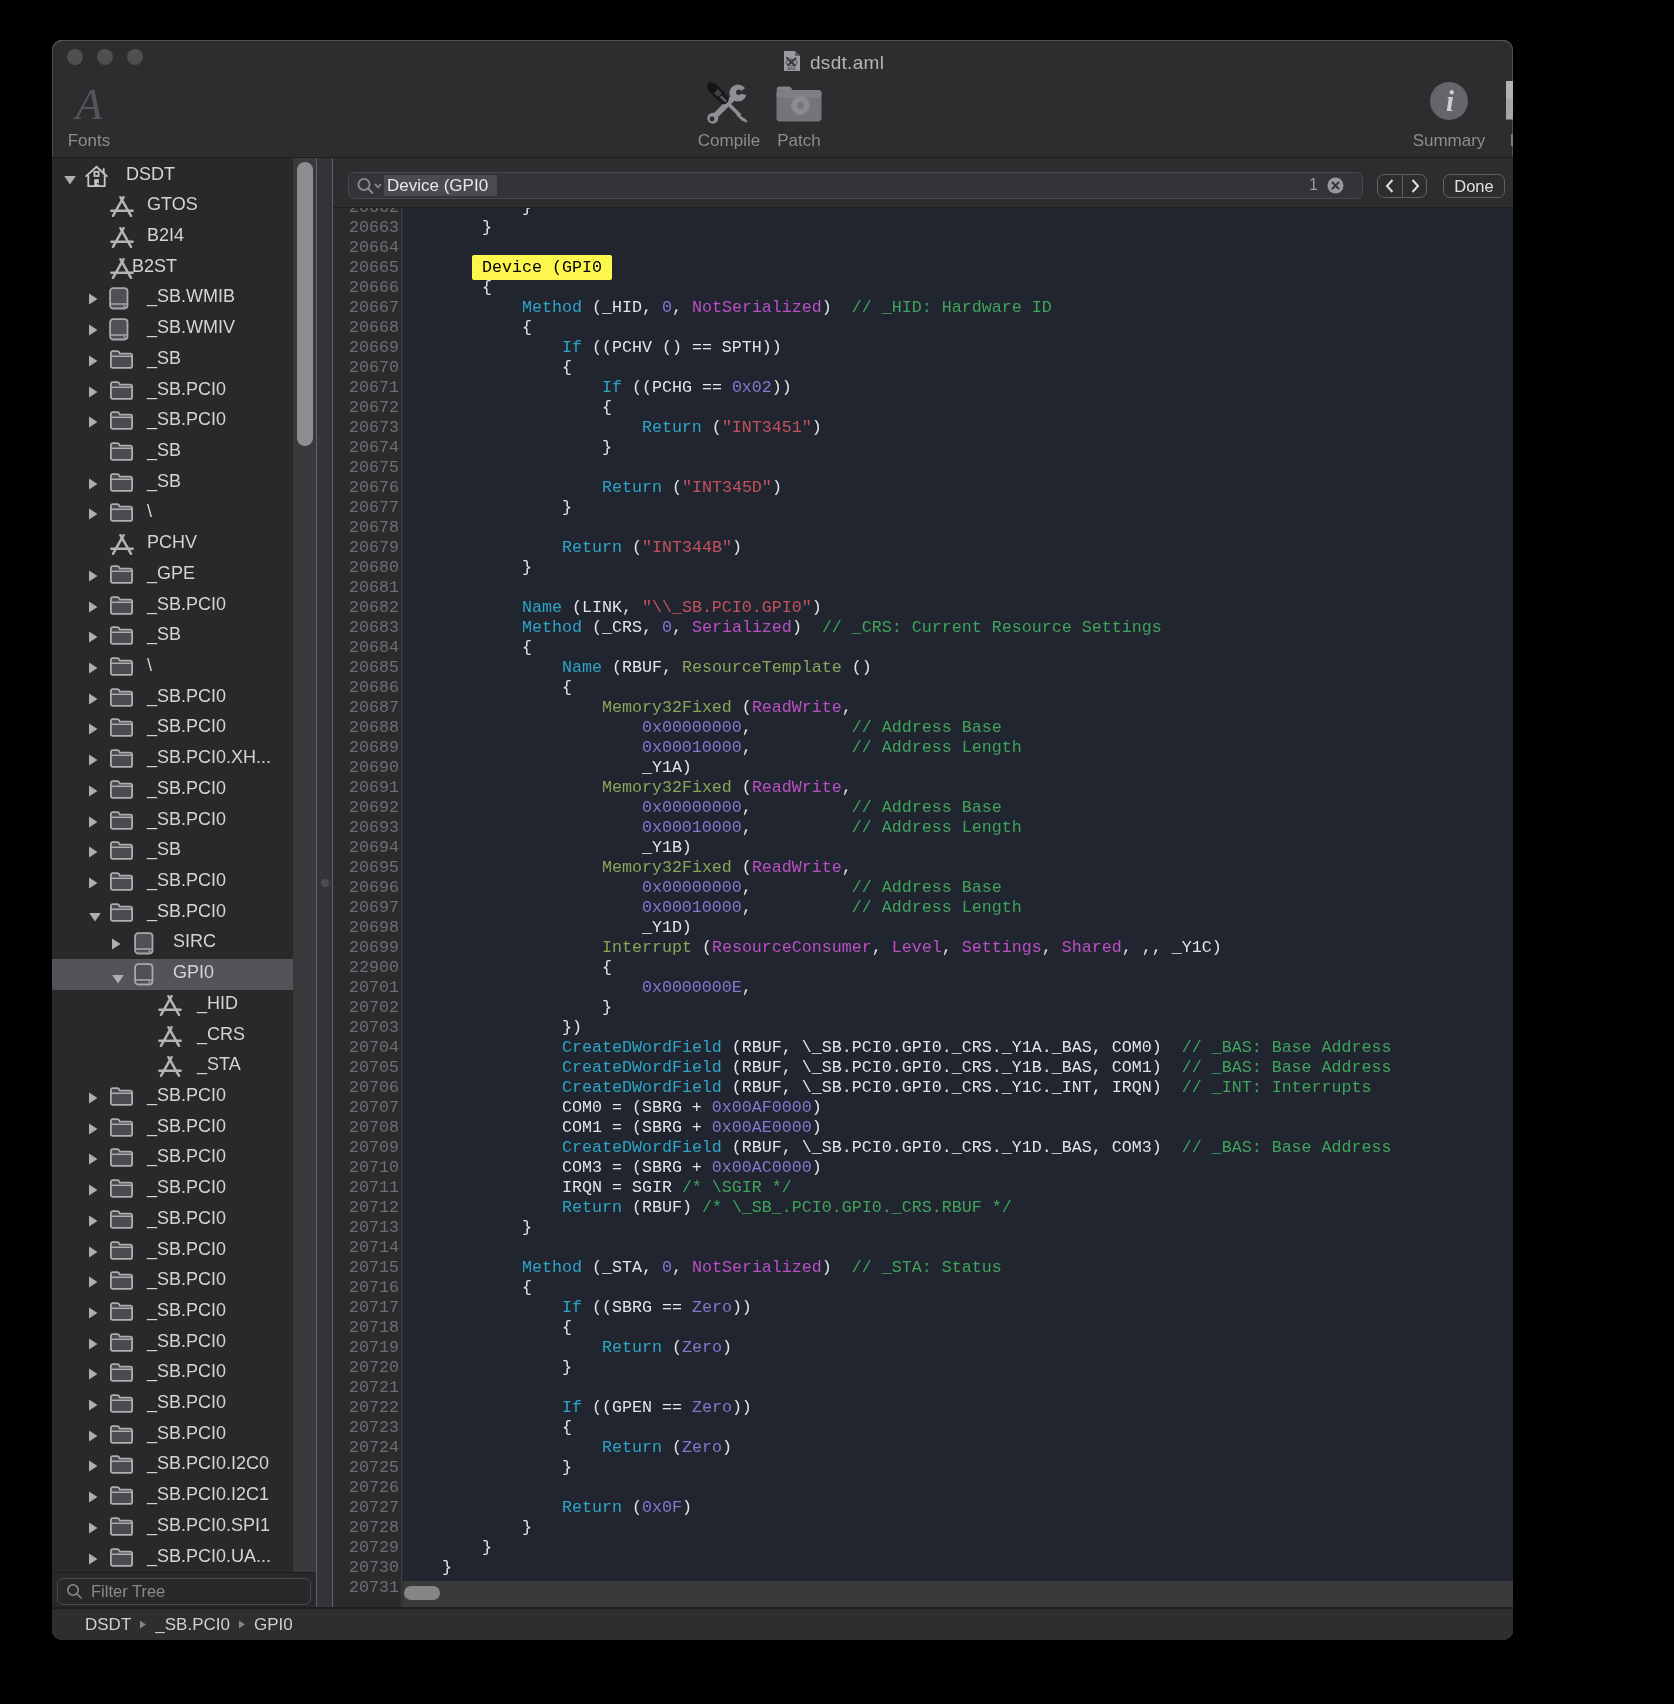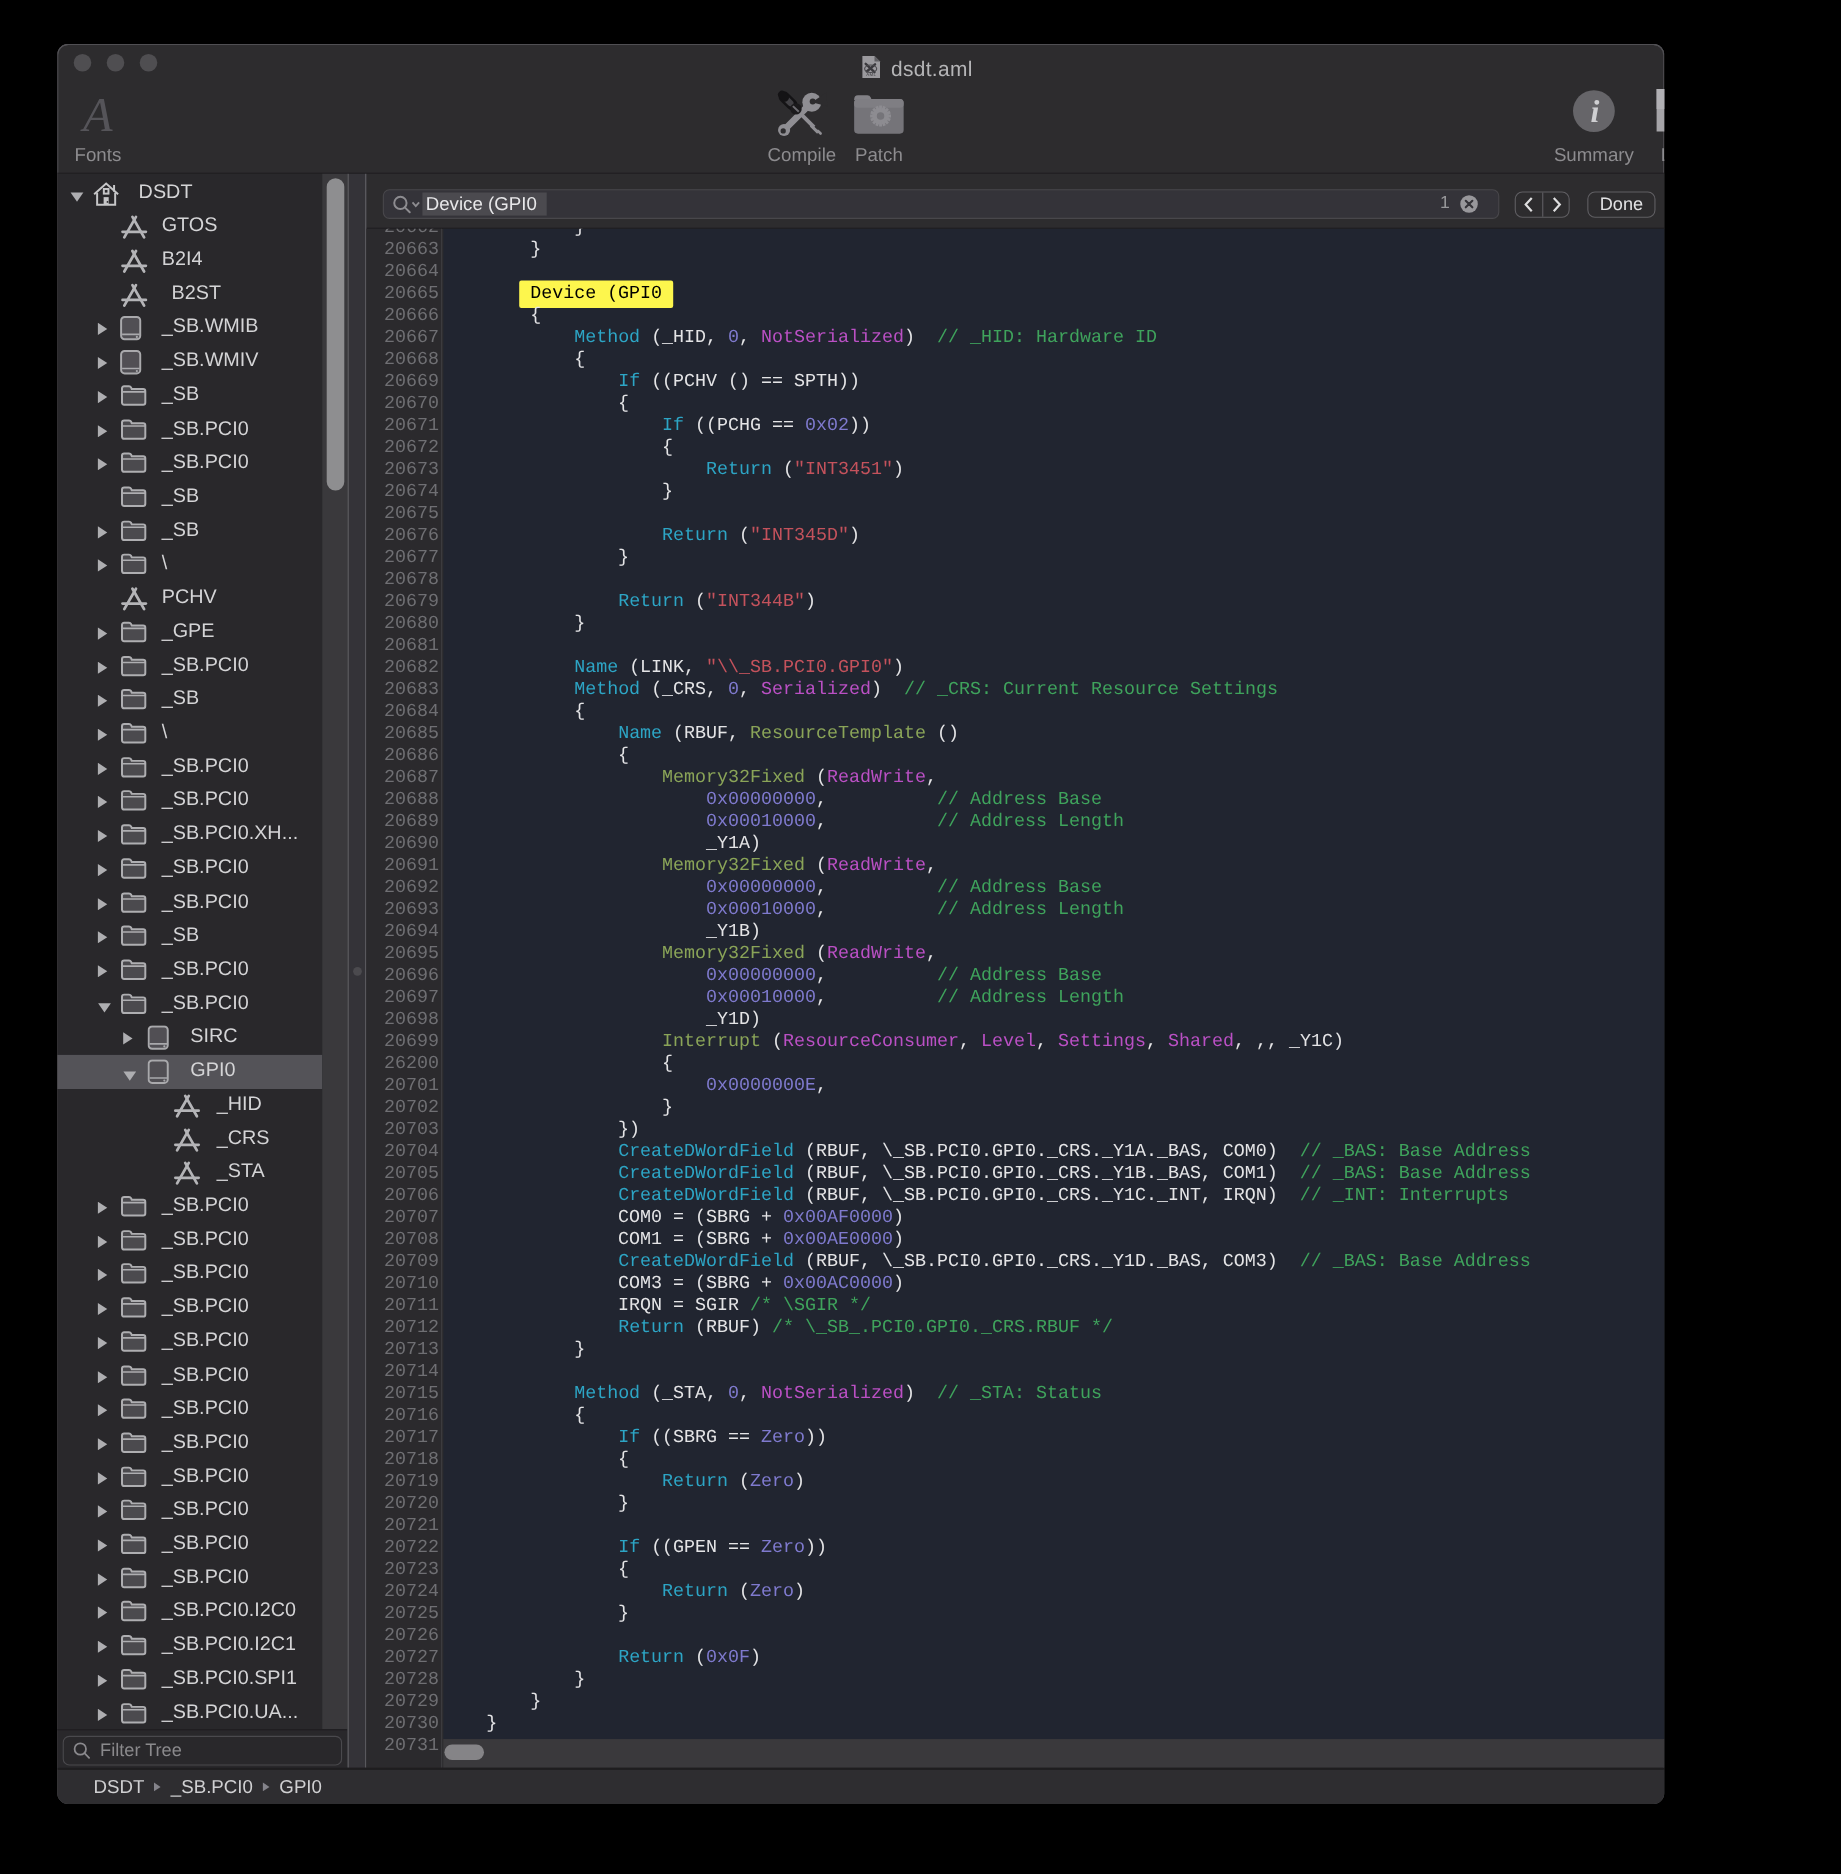--- a/index.html
+++ b/index.html
@@ -204,21 +204,21 @@
         <span class="tlab" style="left:95px">B2I4</span>
       </div>
 <div class="trow" style="top:94.7px">
         <span class="ticon" style="left:57px"><svg width="26" height="23" viewBox="0 0 26 23">
             <g stroke="#b4b4b7" stroke-width="2.5" stroke-linecap="round" fill="none">
               <path d="M4 20.8 L14.6 2.2"></path>
               <path d="M11.4 2.2 L22 20.8"></path>
               <path d="M2.4 15.7 L23.6 15.7"></path>
             </g>
           </svg></span>
-        <span class="tlab" style="left:104px">B2ST</span>
+        <span class="tlab" style="left:80px">B2ST</span>
       </div>
 <div class="trow" style="top:125.4px">
         <span class="tri" style="left:36px"><svg width="10" height="14" viewBox="0 0 10 14">
             <polygon points="1,1.5 9.5,7 1,12.5" fill="#aeaeb1"></polygon>
           </svg></span>
         <span class="ticon" style="left:57px"><svg width="20" height="23" viewBox="0 0 20 23">
             <rect x="1.1" y="1.1" width="17.4" height="20.4" rx="3.2" fill="#514f54" stroke="#a9a9ac" stroke-width="1.8"></rect>
             <line x1="2" y1="17" x2="18" y2="17" stroke="#a9a9ac" stroke-width="1.5"></line>
             <circle cx="15.4" cy="19.3" r="1" fill="#a9a9ac"></circle>
           </svg></span>
@@ -683,21 +683,21 @@
 <div class="gl">20690</div>
 <div class="gl">20691</div>
 <div class="gl">20692</div>
 <div class="gl">20693</div>
 <div class="gl">20694</div>
 <div class="gl">20695</div>
 <div class="gl">20696</div>
 <div class="gl">20697</div>
 <div class="gl">20698</div>
 <div class="gl">20699</div>
-<div class="gl">26200</div>
+<div class="gl">22900</div>
 <div class="gl">20701</div>
 <div class="gl">20702</div>
 <div class="gl">20703</div>
 <div class="gl">20704</div>
 <div class="gl">20705</div>
 <div class="gl">20706</div>
 <div class="gl">20707</div>
 <div class="gl">20708</div>
 <div class="gl">20709</div>
 <div class="gl">20710</div>

